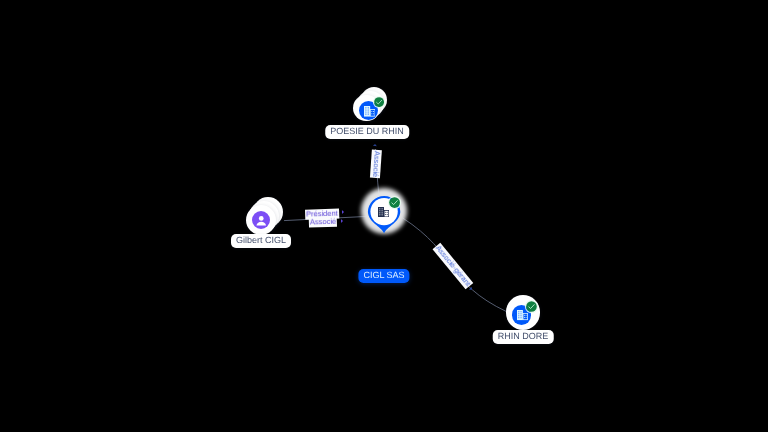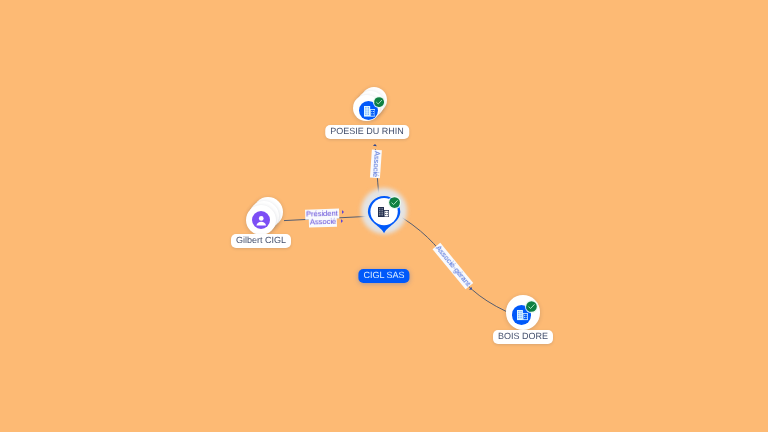--- a/index.html
+++ b/index.html
@@ -1,19 +1,19 @@
 <!DOCTYPE html>
 <html><head>
 <meta charset="utf-8">
 <style>
   html,body{margin:0;padding:0;}
   body{width:768px;height:432px;overflow:hidden;background:#f9fafd;
        font-family:"Liberation Sans",sans-serif;
        -webkit-font-smoothing:antialiased;text-rendering:geometricPrecision;}
-  #stage{position:relative;width:768px;height:432px;background:#fdba74;
+  #stage{position:relative;width:768px;height:432px;background:#000000;
          -webkit-font-smoothing:antialiased;}
   #edges{position:absolute;left:0;top:0;}
   #nodelayer{position:absolute;left:0;top:0;width:768px;height:432px;}
 
   .node{position:absolute;width:0;height:0;}
   .halo{position:absolute;border-radius:50%;background:#e3e4e5;filter:blur(2px);z-index:0;}
   .disc{position:absolute;border-radius:50%;background:#fff;
         box-shadow:0 1px 4px rgba(45,55,85,.20);}
   .pin{position:absolute;z-index:3;}
   .ic{position:absolute;border-radius:50%;z-index:4;}
@@ -151,21 +151,21 @@
               <circle cx="18.3" cy="15" r="1.05" fill="#ddf7ff"></circle>
             </svg>
           </span>
         </i>
       <i class="badge" style="height: 11px; width: 11px; left: 2.7px; top: -11.2px;">
           <svg viewBox="0 0 24 24" width="11" height="11" style="display: block;">
             <circle cx="12" cy="12" r="11.6" fill="#0f8041"></circle>
             <path d="M6.2 12.8 L10.0 16.4 L18.0 7.8" fill="none" stroke="#b4ebc9" stroke-width="2.0" stroke-linecap="round" stroke-linejoin="round"></path>
           </svg>
         </i>
-      <div class="lbl" style="left: -0.6px; top: 18px;">BOIS DORE</div>
+      <div class="lbl" style="left: -0.6px; top: 18px;">RHIN DORE</div>
     </div>
 
     <div class="elbl" style="left: 375.8px; top: 163.5px; color: rgb(63, 98, 214); transform: translate(-50%, -50%) rotate(94deg); background: rgb(249, 250, 253); padding: 0.4px 1px;">Associé</div>
     <i class="earr" style="left: 375.4px; top: 145.4px; border-left: 2.5px solid rgb(40, 65, 143); border-top: 2.4px solid transparent; border-bottom: 2.4px solid transparent; transform: translate(-50%, -50%) rotate(-86deg);"></i>
 
     <div class="elbl" style="left: 322.2px; top: 213.7px; color: rgb(91, 67, 214); transform: translate(-50%, -50%) rotate(-1.8deg); background: rgb(249, 250, 253); padding: 0.4px 1px;">Président</div>
     <i class="earr" style="left: 342.85px; top: 212.45px; border-left: 2.5px solid rgb(91, 67, 214); border-top: 2.4px solid transparent; border-bottom: 2.4px solid transparent; transform: translate(-50%, -50%) rotate(-1.8deg);"></i>
 
     <div class="elbl" style="left: 323.3px; top: 222.1px; color: rgb(91, 67, 214); transform: translate(-50%, -50%) rotate(-1.8deg); background: rgb(249, 250, 253); padding: 0.4px 1px;">Associé</div>
     <i class="earr" style="left: 341.6px; top: 220.6px; border-left: 2.5px solid rgb(91, 67, 214); border-top: 2.4px solid transparent; border-bottom: 2.4px solid transparent; transform: translate(-50%, -50%) rotate(-1.8deg);"></i>

